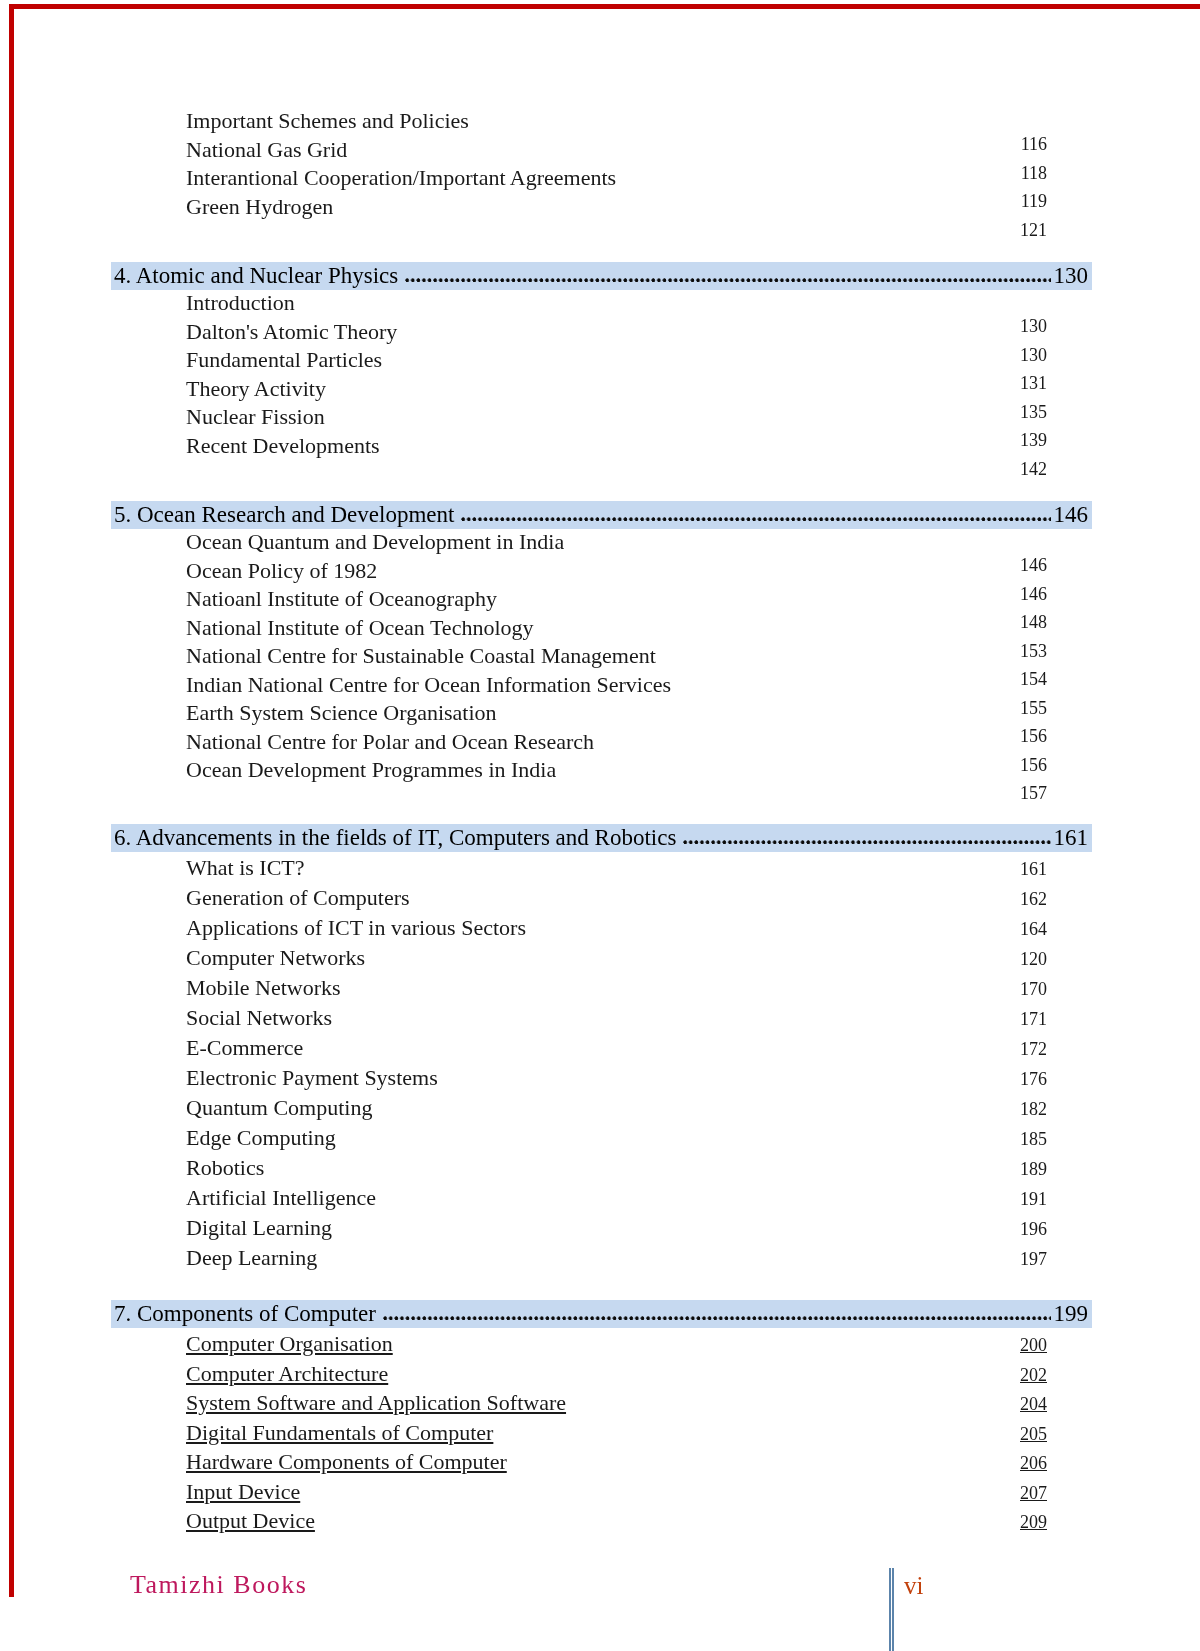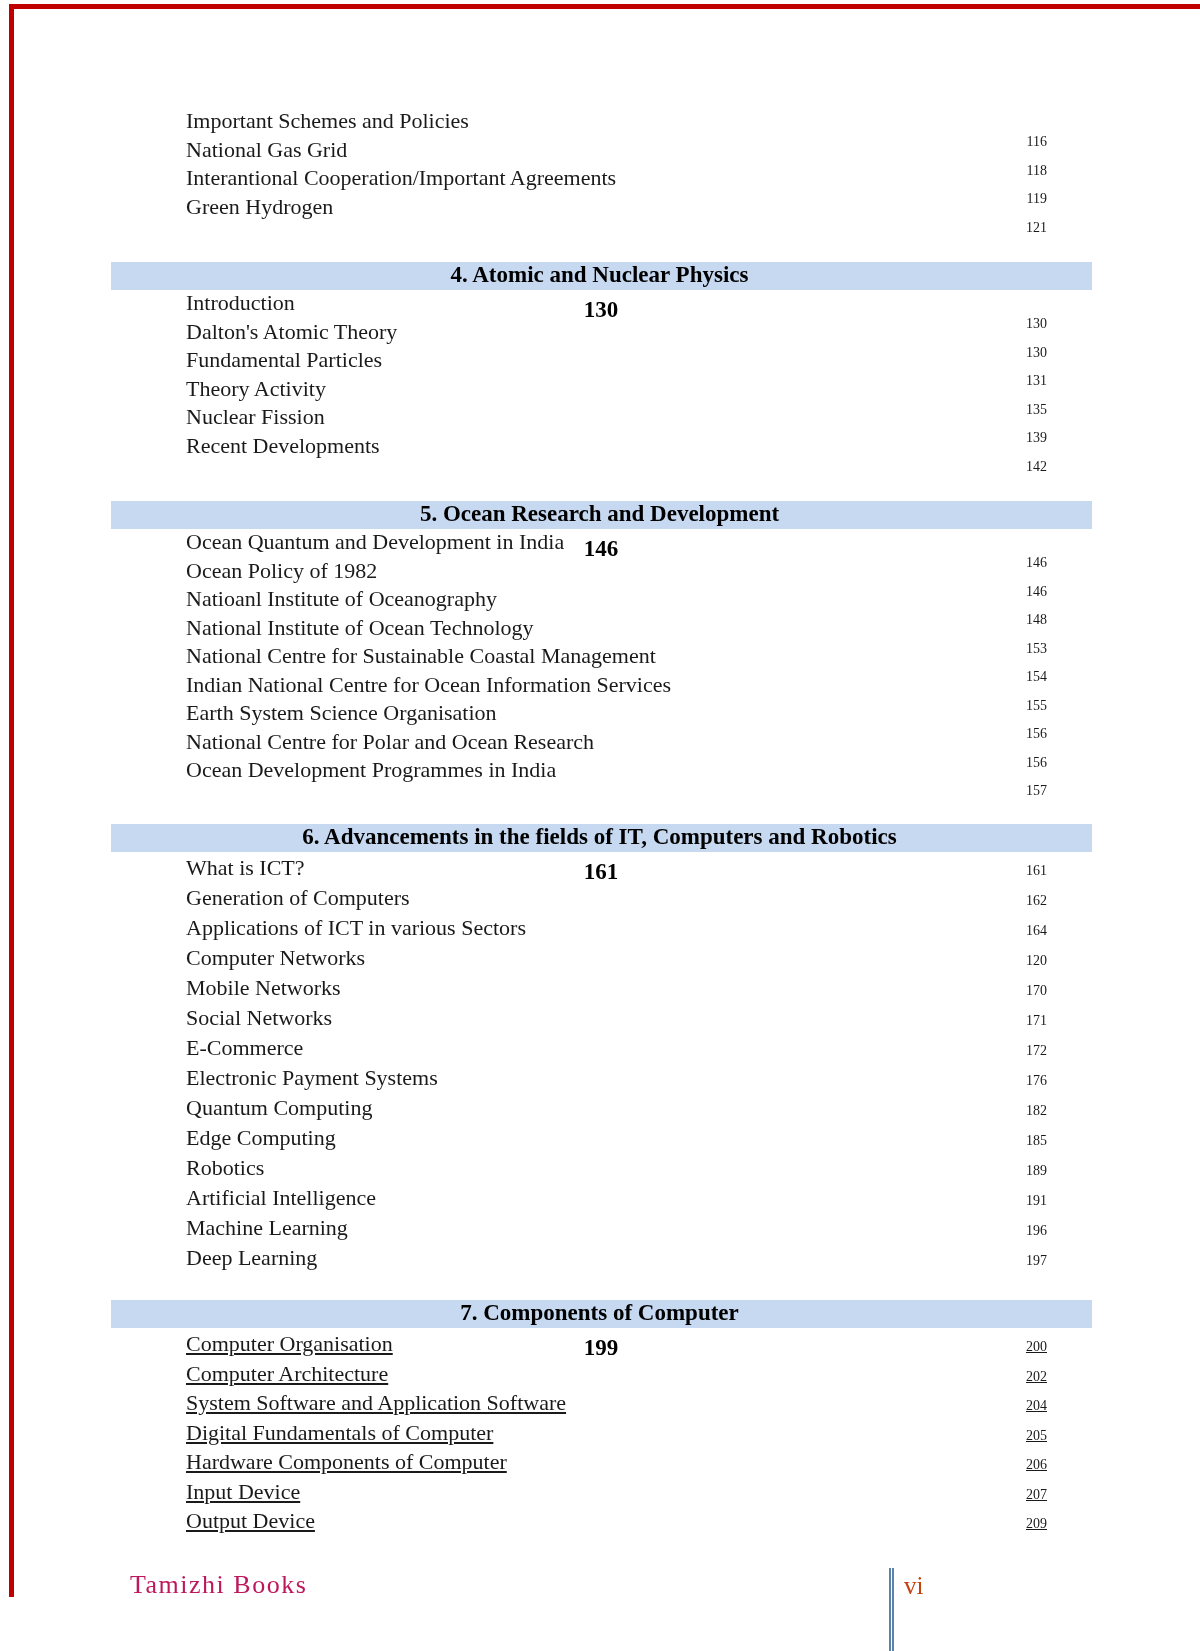--- a/index.html
+++ b/index.html
@@ -11,27 +11,27 @@
   .red-left{position:absolute;left:9px;top:4px;width:5px;height:1593px;background:#c00000;}
 
   .toc{position:absolute;left:111px;width:981px;top:0;}
   .block{position:absolute;left:0;right:0;}
 
   .row{display:flex;align-items:baseline;}
   .lh285 .row{height:28.5px;flex-direction:column;}
   .lh300 .row{height:30px;}
   .lh295 .row{height:29.5px;text-decoration:underline;}
   .row .label{padding-left:75px;font-size:22px;white-space:nowrap;}
-  .row .pg{margin-left:auto;padding-right:45px;font-size:14px;}
+  .row .pg{margin-left:auto;padding-right:45px;font-size:18px;}
 
   .bar{
     position:absolute;left:0;right:0;height:28px;
     display:flex;align-items:center;
     background:#c6d9f0;
-    font-weight:bold;color:#000;flex-direction:column;
+    font-weight:normal;color:#000;
   }
   .bar .bar-title{font-size:23px;white-space:nowrap;padding-left:3px;margin-right:7px;}
   .bar .dots{
     flex:1;height:6px;align-self:center;margin-top:9px;
     background:radial-gradient(circle at 2.2px 2.2px,#0a0a0a 1.6px,rgba(0,0,0,0) 2.1px);
     background-size:5.6px 6px;background-repeat:repeat-x;
   }
   .bar .bar-page{font-size:23px;padding-right:4px;margin-left:3px;}
 
   .footer-left{position:absolute;left:130px;top:1570px;font-size:26px;letter-spacing:1.5px;color:#be185d;}
@@ -193,21 +193,21 @@
         </div>
       <div class="row">
           <span class="label">Robotics</span>
           <span class="pg">189</span>
         </div>
       <div class="row">
           <span class="label">Artificial Intelligence</span>
           <span class="pg">191</span>
         </div>
       <div class="row">
-          <span class="label">Machine Learning</span>
+          <span class="label">Digital Learning</span>
           <span class="pg">196</span>
         </div>
       <div class="row">
           <span class="label">Deep Learning</span>
           <span class="pg">197</span>
         </div>
     </div>
 
     <div class="bar" style="top:1300px">
       <span class="bar-title">7. Components of Computer</span>

